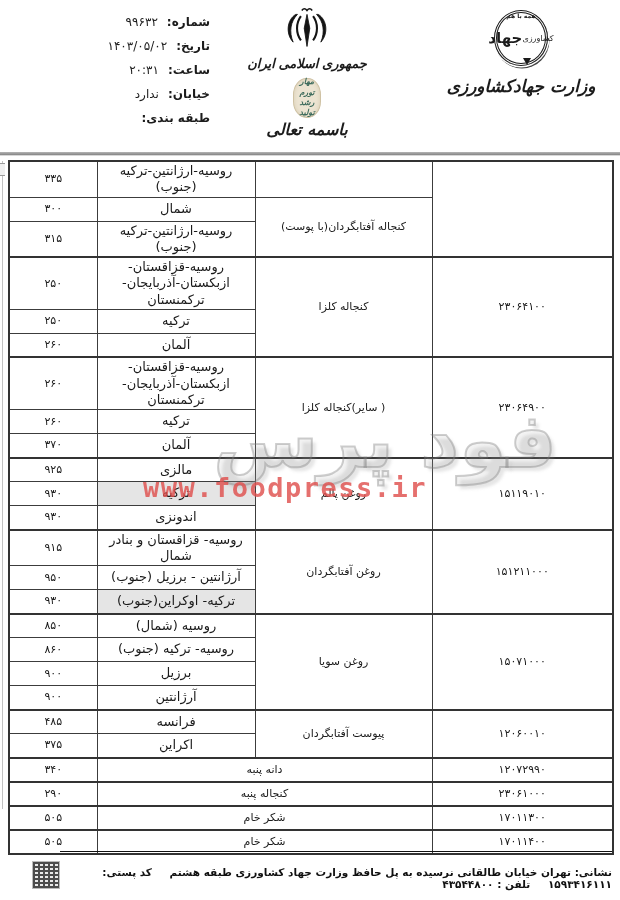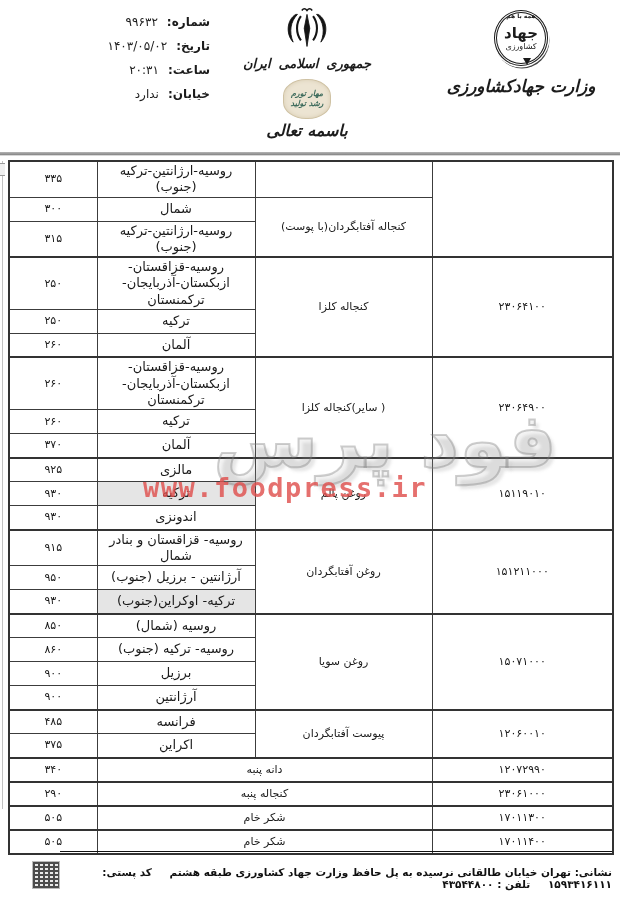--- a/index.html
+++ b/index.html
@@ -10,36 +10,36 @@
   }
 
   
   .hdr-fields { position:absolute; top:10px; left:10px; width:200px; direction:rtl; }
   .hf-row { display:flex; align-items:center; height:24px; gap:9px; }
   .hf-label { font-weight:bold; font-size:12px; white-space:nowrap; }
   .hf-value { font-size:12px; white-space:nowrap; }
 
   .hdr-center { position:absolute; top:6px; left:228px; width:158px; text-align:center; }
   .emblem-svg { display:block; margin:0 auto; }
-  .country-title { font-family:Liberation Mono, monospace; font-style:italic; font-weight:bold;
+  .country-title { font-family:Liberation Sans, sans-serif; font-style:italic; font-weight:bold;
                    font-size:13px; margin-top:2px; direction:rtl; }
-  .year-seal { width:48px; height:40px; margin:7px auto 0 auto; background:#ece4d2;
+  .year-seal { width:28px; height:40px; margin:7px auto 0 auto; background:#ece4d2;
                border:1px solid #cfc2a4; border-radius:48% 48% 48% 48% / 42%;
                display:flex; flex-direction:column; justify-content:center;
                box-shadow:inset 0 0 4px #d8ccb2; }
   .year-seal .s1,.year-seal .s2 { font-size:8px; font-weight:bold; color:#3d6b5c;
                direction:rtl; line-height:1.3; font-style:italic; }
   .besmele { font-family:"DejaVu Serif", serif; font-style:italic; font-weight:bold;
              font-size:16px; margin-top:2px; direction:rtl; }
 
   .hdr-right { position:absolute; top:4px; left:432px; width:178px; text-align:center; }
   .jk-logo { width:60px; height:66px; margin:0 auto; position:relative; }
   .jk-circle { position:absolute; left:3px; top:6px; width:54px; height:56px;
                border:3px double #1a1a1a; border-radius:50%;
-               display:flex; flex-direction:column; justify-content:center; align-items:center;
+               display:flex; flex-direction:row; justify-content:center; align-items:center;
                box-shadow:0 0 0 1.5px #fff, 1px 2px 0 0.5px #444; }
   .jk-top { position:absolute; top:-1px; left:0; right:0; font-size:6px; font-weight:bold; direction:rtl; }
   .jk-l1 { font-size:15px; font-weight:bold; direction:rtl; line-height:1; }
   .jk-l2 { font-size:8px; direction:rtl; margin-top:1px; }
   .jk-bow { position:absolute; bottom:-2px; left:26px; width:8px; height:7px; background:#1a1a1a;
             clip-path:polygon(0 0,100% 0,50% 100%); }
   .ministry-name { font-family:"DejaVu Serif", serif; font-style:italic; font-weight:bold;
                    font-size:17px; margin-top:6px; direction:rtl; }
   .department { font-size:12.5px; font-weight:bold; margin-top:7px; direction:rtl; }
 
@@ -96,20 +96,24 @@
       <span class="hf-label">تاریخ:</span>
       <span class="hf-value">۱۴۰۳/۰۵/۰۲</span>
     </div>
     <div class="hf-row">
       <span class="hf-label">ساعت:</span>
       <span class="hf-value">۲۰:۳۱</span>
     </div>
     <div class="hf-row">
       <span class="hf-label">خیابان:</span>
       <span class="hf-value">ندارد</span>
+    </div>
+    <div class="hf-row">
+      <span class="hf-label">طبقه بندی:</span>
+      <span class="hf-value"></span>
     </div>
   </div>
 
 <div class="hdr-center">
   <svg class="emblem-svg" width="52" height="48" viewBox="0 0 60 54">
     <g fill="#141414" stroke="#141414">
       <path d="M17,9 C7,15 5,31 14,41 C9,29 11,17 19,9 Z"></path>
       <path d="M43,9 C53,15 55,31 46,41 C51,29 49,17 41,9 Z"></path>
       <path d="M23,11 C17,19 17,31 23,39" fill="none" stroke-width="2.4"></path>
       <path d="M37,11 C43,19 43,31 37,39" fill="none" stroke-width="2.4"></path>

